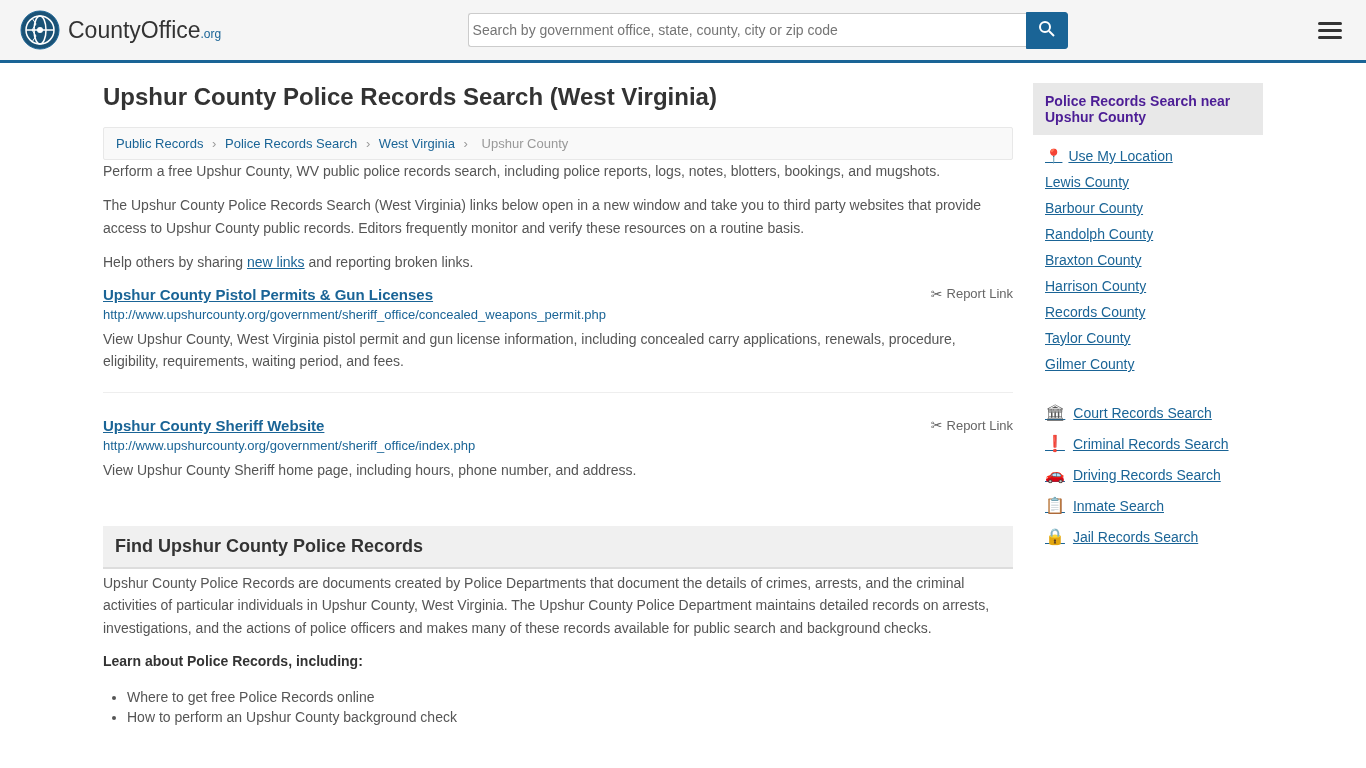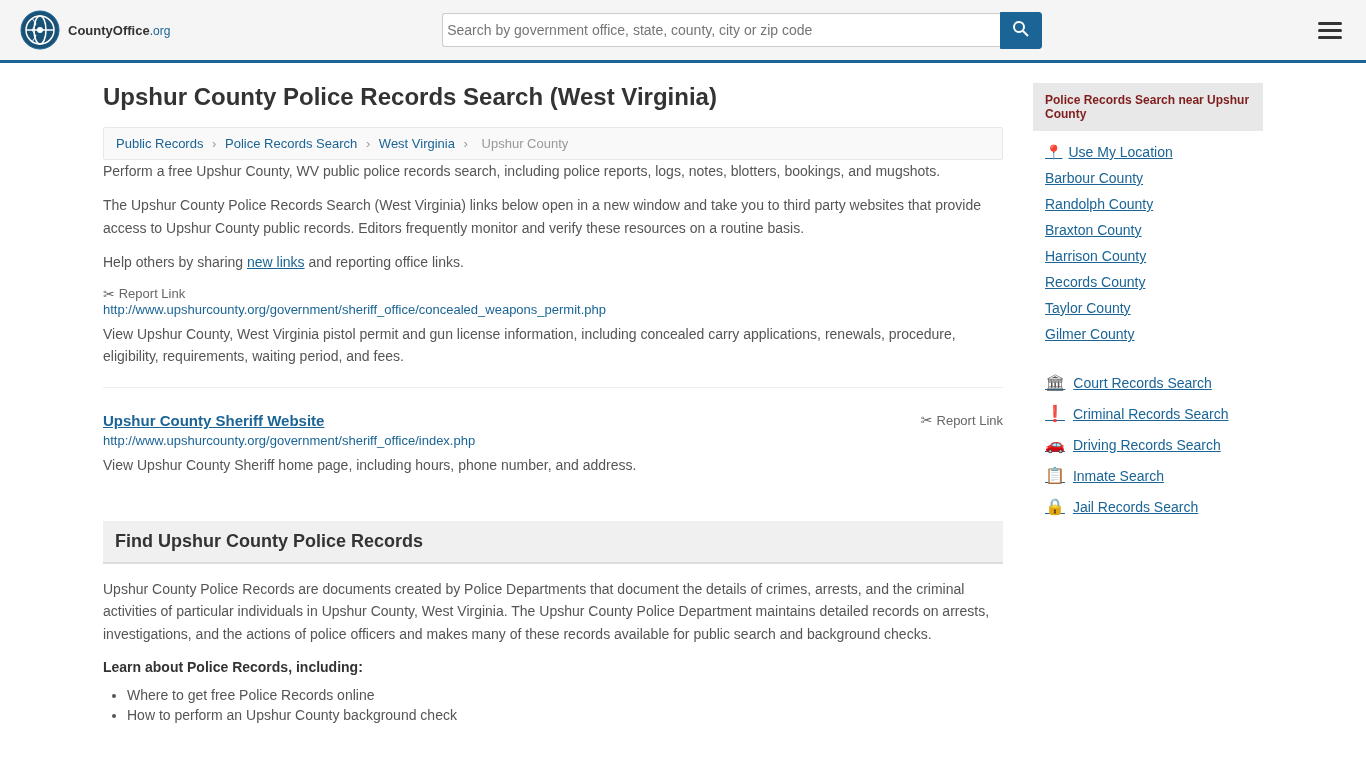--- a/index.html
+++ b/index.html
@@ -62,21 +62,21 @@
       background: #333;
       border-radius: 2px;
     }
 
     
     #content-wrapper {
       max-width: 1200px;
       margin: 0 auto;
       padding: 20px;
       display: flex;
-      gap: 30px;
+      gap: 20px;
       justify-content: flex-end;
     }
     #main-content {
       flex: 1;
     }
     #sidebar {
       width: 230px;
       flex-shrink: 0;
     }
 
@@ -155,50 +155,50 @@
     #find-section {
       margin-top: 20px;
     }
     #find-title {
       font-size: 18px;
       font-weight: bold;
       color: #333;
       background: #f0f0f0;
       padding: 10px 12px;
       border-bottom: 2px solid #ddd;
-      margin-bottom: 14px;
+      margin-bottom: 3px;
     }
     #find-desc {
       color: #555;
       line-height: 1.6;
       margin-bottom: 14px;
     }
     #learn-title {
       font-weight: bold;
-      margin-bottom: 12px;
+      margin-bottom: 20px;
     }
     #learn-list {
       list-style: disc;
       padding-left: 24px;
     }
     #learn-list li {
       margin-bottom: 4px;
       color: #555;
     }
 
     
     .sidebar-section {
       margin-bottom: 20px;
     }
     .sidebar-heading {
       background: #e8e8e8;
       padding: 10px 12px;
       font-weight: bold;
-      font-size: 12px;
-      color: #7f1d1d;
+      font-size: 14px;
+      color: #4c1d95;
       margin-bottom: 8px;
     }
     .sidebar-link {
       display: block;
       color: #1a6496;
       text-decoration: underline;
       padding: 5px 12px;
       font-size: 14px;
       cursor: pointer;
     }
@@ -239,21 +239,21 @@
   <div id="logo-area">
     <svg id="logo-icon" viewBox="0 0 40 40">
       <circle cx="20" cy="20" r="19" fill="#1a5276" stroke="#1a6496" stroke-width="1"></circle>
       <circle cx="20" cy="20" r="14" fill="none" stroke="white" stroke-width="1.5"></circle>
       <ellipse cx="20" cy="20" rx="6" ry="14" fill="none" stroke="white" stroke-width="1.5"></ellipse>
       <line x1="6" y1="20" x2="34" y2="20" stroke="white" stroke-width="1.5"></line>
       <circle cx="20" cy="20" r="3" fill="white"></circle>
       <path d="M12 8 L16 14 L12 20 L16 26 L12 32" fill="none" stroke="white" stroke-width="1"></path>
     </svg>
     <div>
-      <span style="font-weight:bold;font-size:13px;">CountyOffice</span><span style="color:#1a6496;font-size:12px;">.org</span>
+      <span style="font-weight:normal;font-size:23px;">CountyOffice</span><span style="color:#1a6496;font-size:12px;">.org</span>
     </div>
   </div>
 
   <div id="search-area">
     <input type="text" id="search-input" placeholder="Search by government office, state, county, city or zip code" style="">
     <button id="search-button">
       <svg width="16" height="16" viewBox="0 0 16 16" fill="white">
         <circle cx="6" cy="6" r="5" fill="none" stroke="white" stroke-width="2"></circle>
         <line x1="10" y1="10" x2="15" y2="15" stroke="white" stroke-width="2"></line>
       </svg>
@@ -279,27 +279,28 @@
       <a>Police Records Search</a>
       <span>›</span>
       <a>West Virginia</a>
       <span>›</span>
       <span>Upshur County</span>
     </div>
 
     <p class="desc-para">Perform a free Upshur County, WV public police records search, including police reports, logs, notes, blotters, bookings, and mugshots.</p>
     <p class="desc-para">The Upshur County Police Records Search (West Virginia) links below open in a new window and take you to third party websites that provide access to Upshur County public records. Editors frequently monitor and verify these resources on a routine basis.</p>
     <p class="desc-para">
-      <span>Help others by sharing </span><a>new links</a><span> and reporting office links.</span>
+      <span>Help others by sharing </span><a>new links</a><span> and reporting broken links.</span>
     </p>
 
     <div id="results">
 
       <div class="result-item">
         <div class="result-header">
+          <a class="result-title">Upshur County Pistol Permits &amp; Gun Licenses</a>
           <span class="result-actions">
             <span class="report-link-icon">✂</span>
             <span>Report Link</span>
           </span>
         </div>
         <div class="result-url">http://www.upshurcounty.org/government/sheriff_office/concealed_weapons_permit.php</div>
         <div class="result-desc">View Upshur County, West Virginia pistol permit and gun license information, including concealed carry applications, renewals, procedure, eligibility, requirements, waiting period, and fees.</div>
       </div>
 
       <div class="result-item">
@@ -330,20 +331,21 @@
   <div id="sidebar">
 
     <div class="sidebar-section">
       <div class="sidebar-heading">Police Records Search near Upshur County</div>
 
       <div class="location-link">
         <span>📍</span>
         <span>Use My Location</span>
       </div>
 
+      <a class="sidebar-link">Lewis County</a>
       <a class="sidebar-link">Barbour County</a>
       <a class="sidebar-link">Randolph County</a>
       <a class="sidebar-link">Braxton County</a>
       <a class="sidebar-link">Harrison County</a>
       <a class="sidebar-link">Records County</a>
       <a class="sidebar-link">Taylor County</a>
       <a class="sidebar-link">Gilmer County</a>
     </div>
 
     <div class="sidebar-section">

